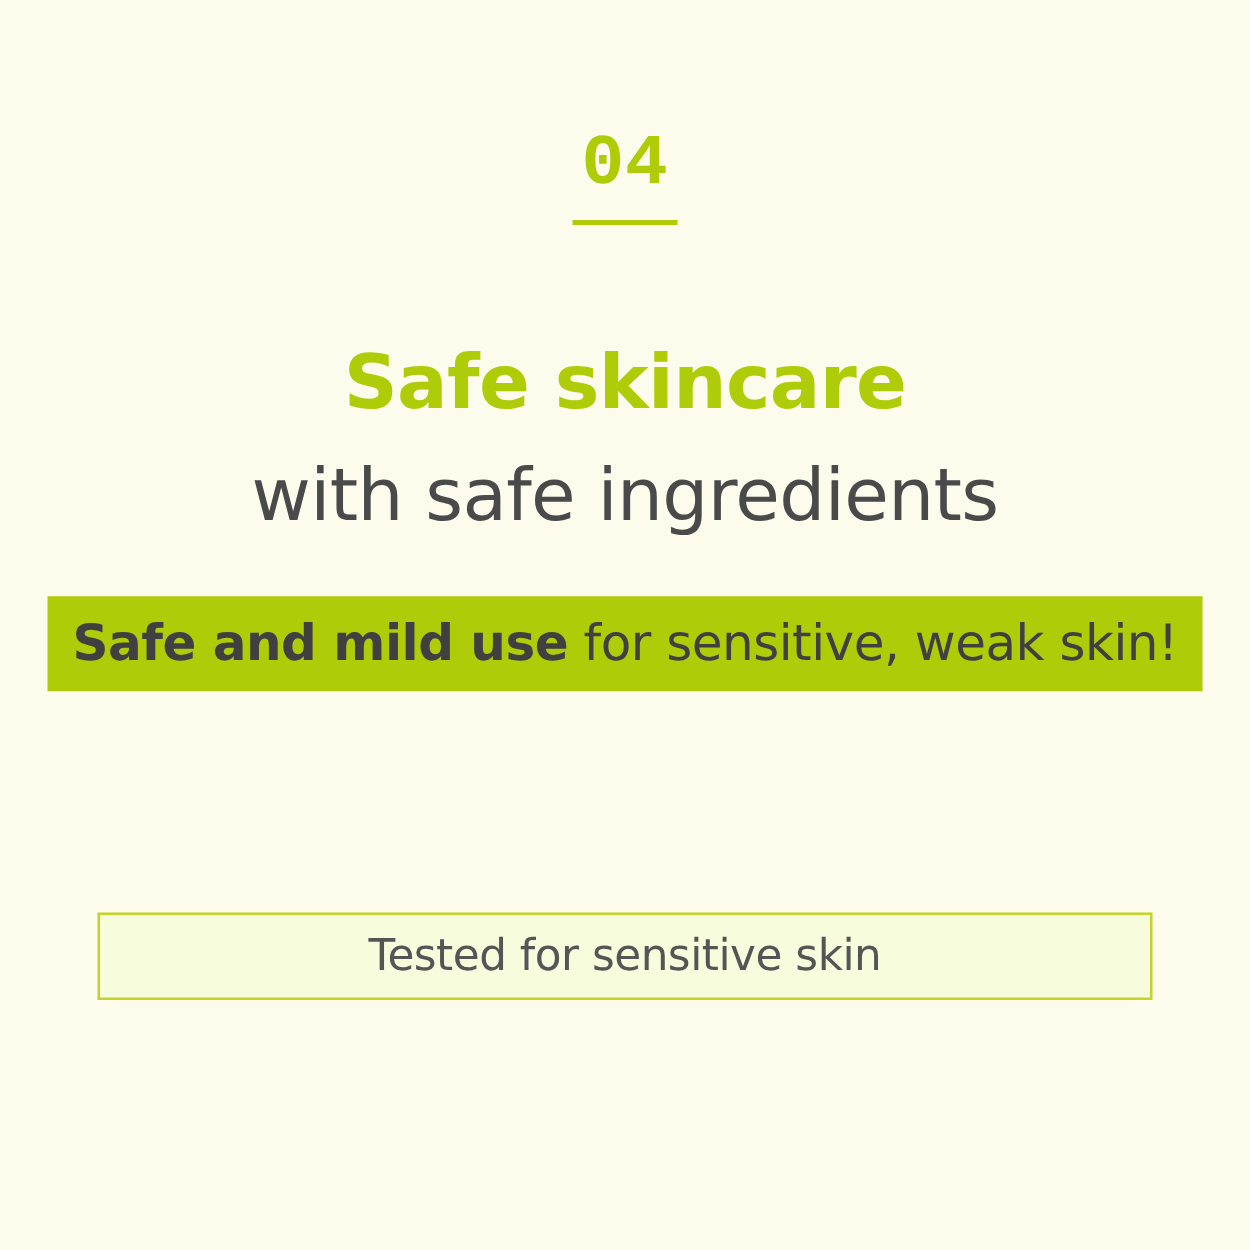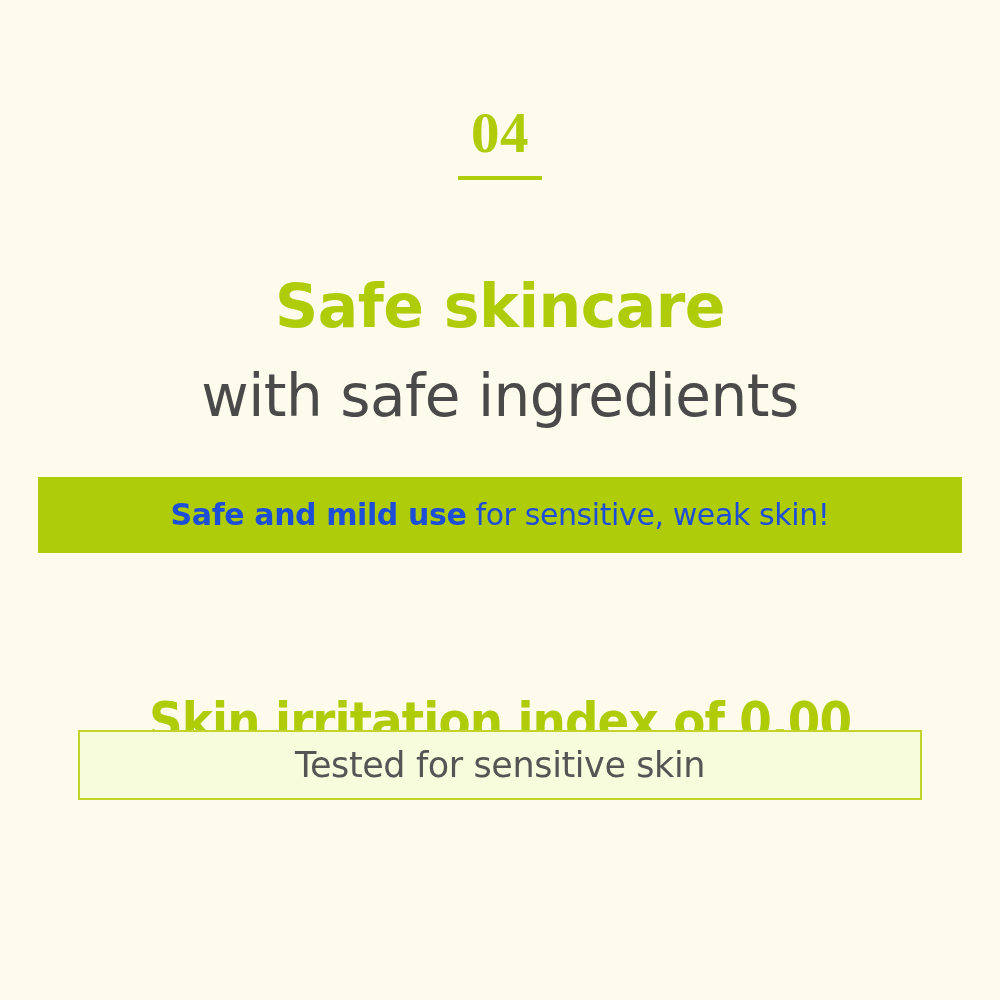--- a/index.html
+++ b/index.html
@@ -24,21 +24,21 @@
   
   .step-number-wrap {
     position: absolute;
     top: 104px;
     left: 0;
     width: 1000px;
     text-align: center;
   }
   .step-number {
     display: inline-block;
-    font-family: Liberation Serif, serif;
+    font-family: Liberation Mono, monospace;
     font-size: 57px;
     font-weight: 700;
     line-height: 1.0;
     letter-spacing: 0.5px;
     color: #aecc08;
   }
   .step-underline {
     position: absolute;
     top: 176px;
     left: 458px;
@@ -82,25 +82,25 @@
     width: 924px;
     height: 76px;
     background: #aecc08;
     display: flex;
     align-items: center;
     justify-content: center;
     box-sizing: border-box;
   }
   .banner-text {
     font-family: "DejaVu Sans", sans-serif;
-    font-size: 30px;
+    font-size: 40px;
     font-weight: 400;
     line-height: 1;
     letter-spacing: -0.4px;
-    color: #1d4ed8;
+    color: #404040;
     white-space: nowrap;
   }
   .banner-text .strong {
     font-weight: 700;
   }
 
   
   .claim {
     position: absolute;
     top: 694px;
@@ -157,21 +157,18 @@
 
   <div class="headline">
     <div class="headline-accent">Safe skincare</div>
     <div class="headline-sub">with safe ingredients</div>
   </div>
 
   <div class="banner">
     <div class="banner-text"><span class="strong">Safe and mild use</span><span> for sensitive, weak skin!</span></div>
   </div>
 
-  <div class="claim">
-    <div class="claim-title">Skin irritation index of 0.00</div>
-  </div>
 
   <div class="tested-box">
     <div class="tested-text">Tested for sensitive skin</div>
   </div>
 
 </div>
 
 </body></html>

